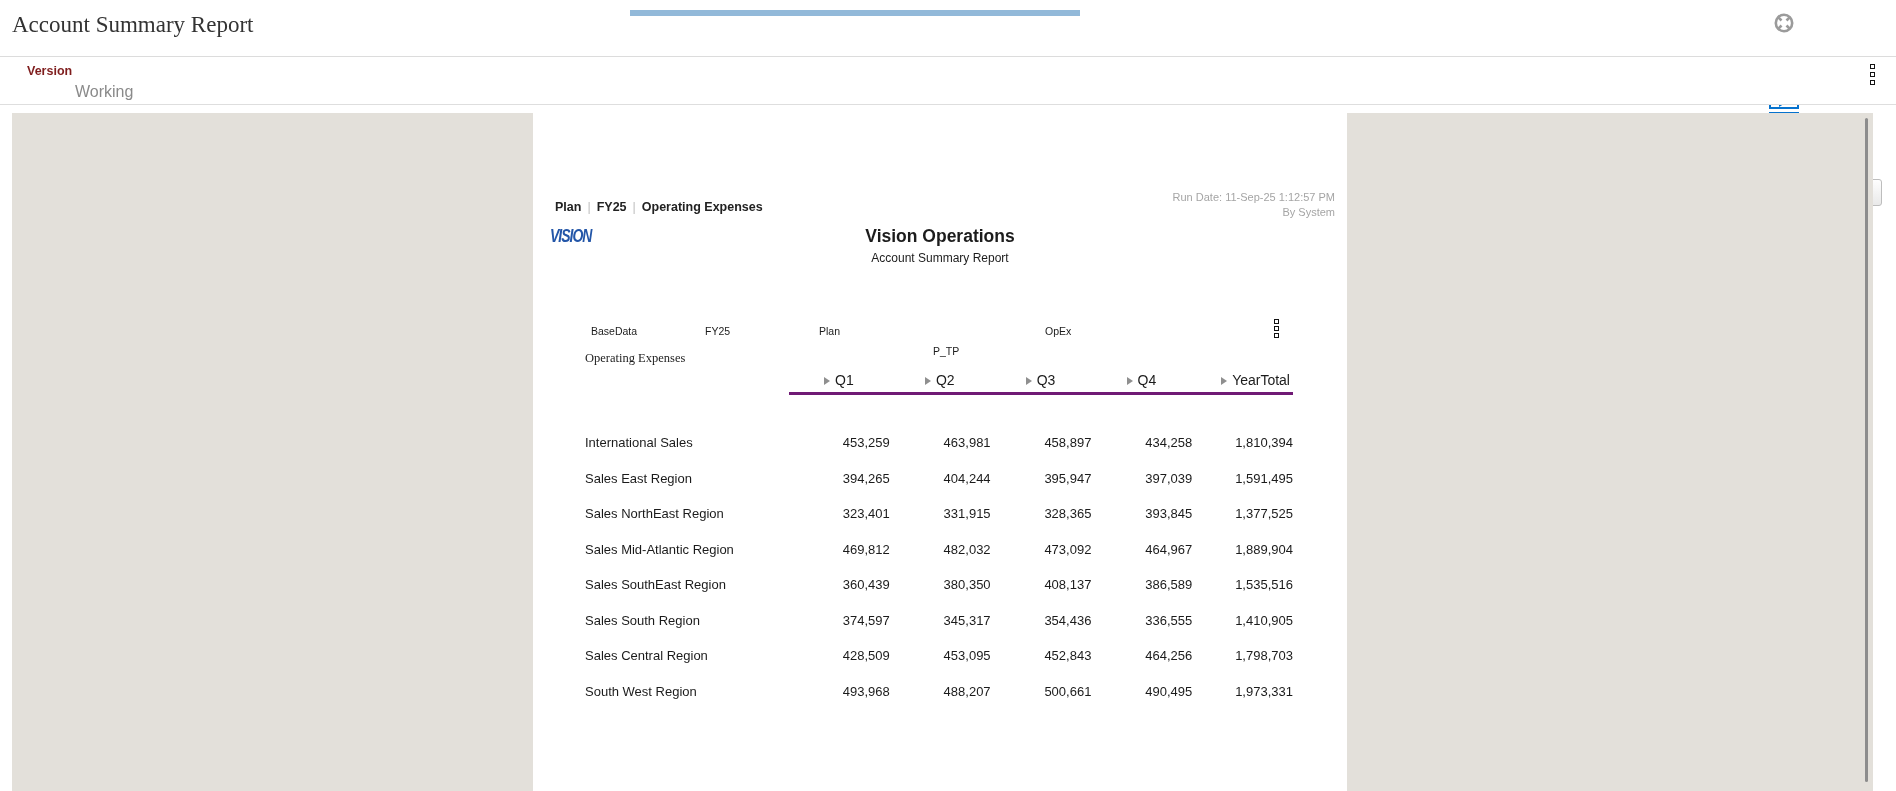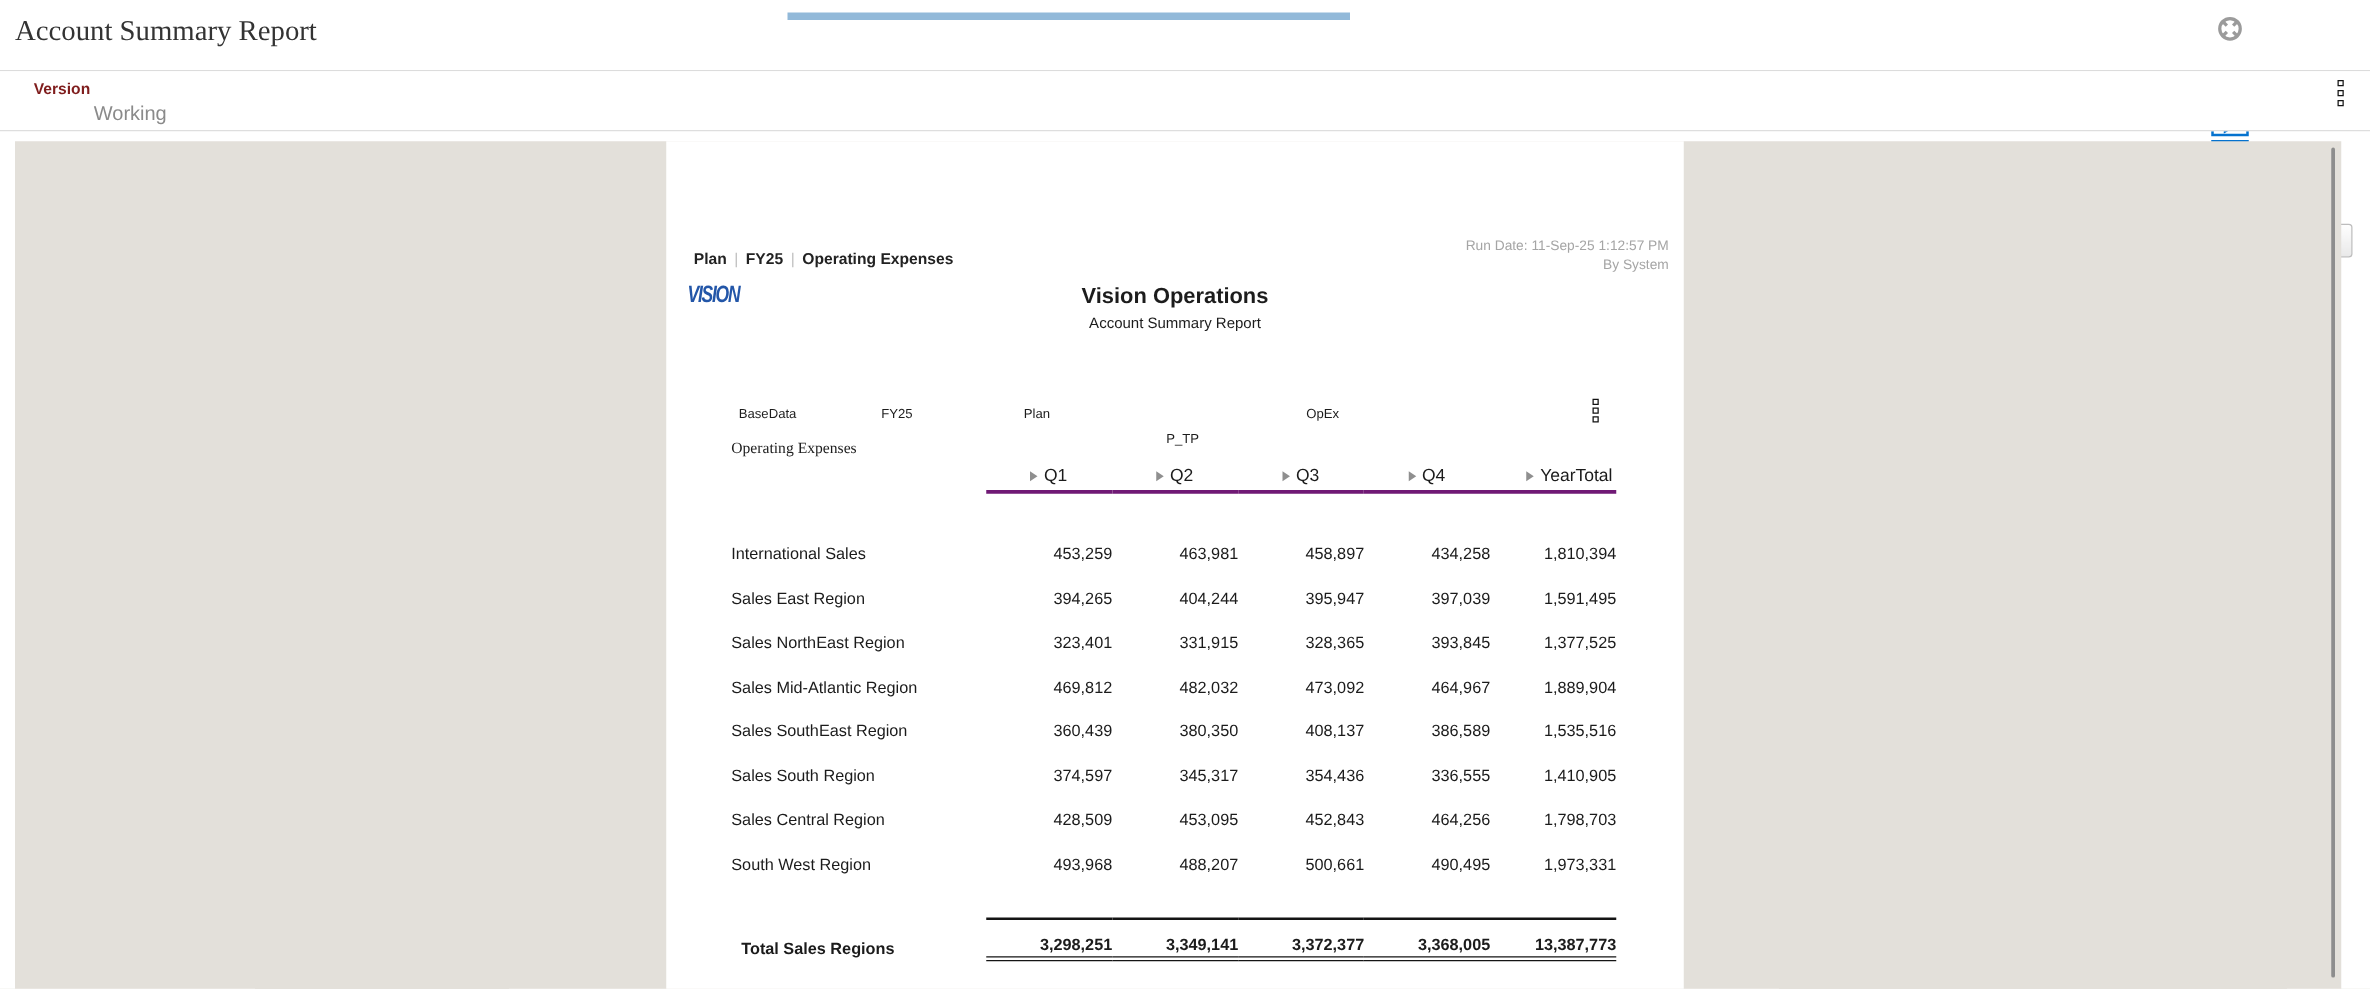--- a/index.html
+++ b/index.html
@@ -214,24 +214,16 @@
           </div>
           <div class="trow drow">
             <div class="cell label-cell">South West Region</div>
             <div class="cell num">493,968</div>
             <div class="cell num">488,207</div>
             <div class="cell num">500,661</div>
             <div class="cell num">490,495</div>
             <div class="cell num">1,973,331</div>
           </div>
         </div>
-        <div class="trow total-row">
-          <div class="cell label-cell">Total Sales Regions</div>
-          <div class="cell num">3,298,251</div>
-          <div class="cell num">3,349,141</div>
-          <div class="cell num">3,372,377</div>
-          <div class="cell num">3,368,005</div>
-          <div class="cell num">13,387,773</div>
-        </div>
       </div>
   </div>
   <div class="vscroll"></div>
 </div>
 
 </body></html>

